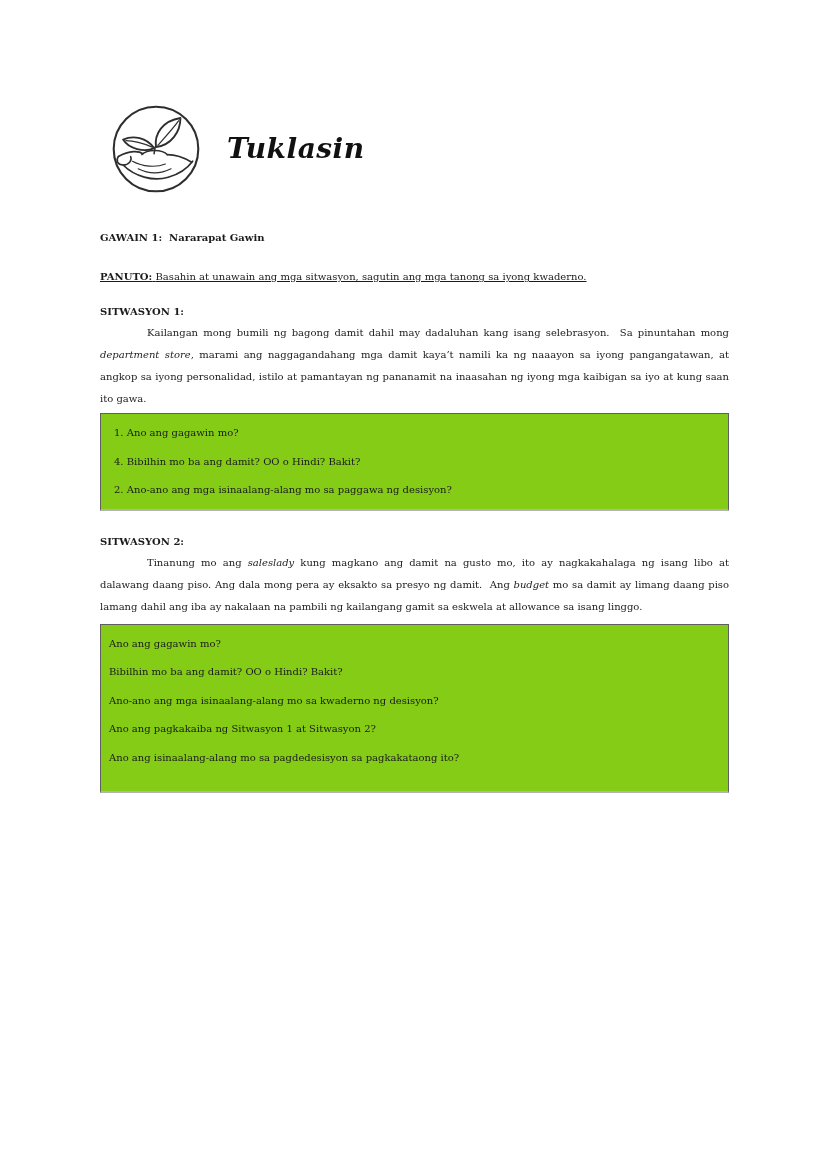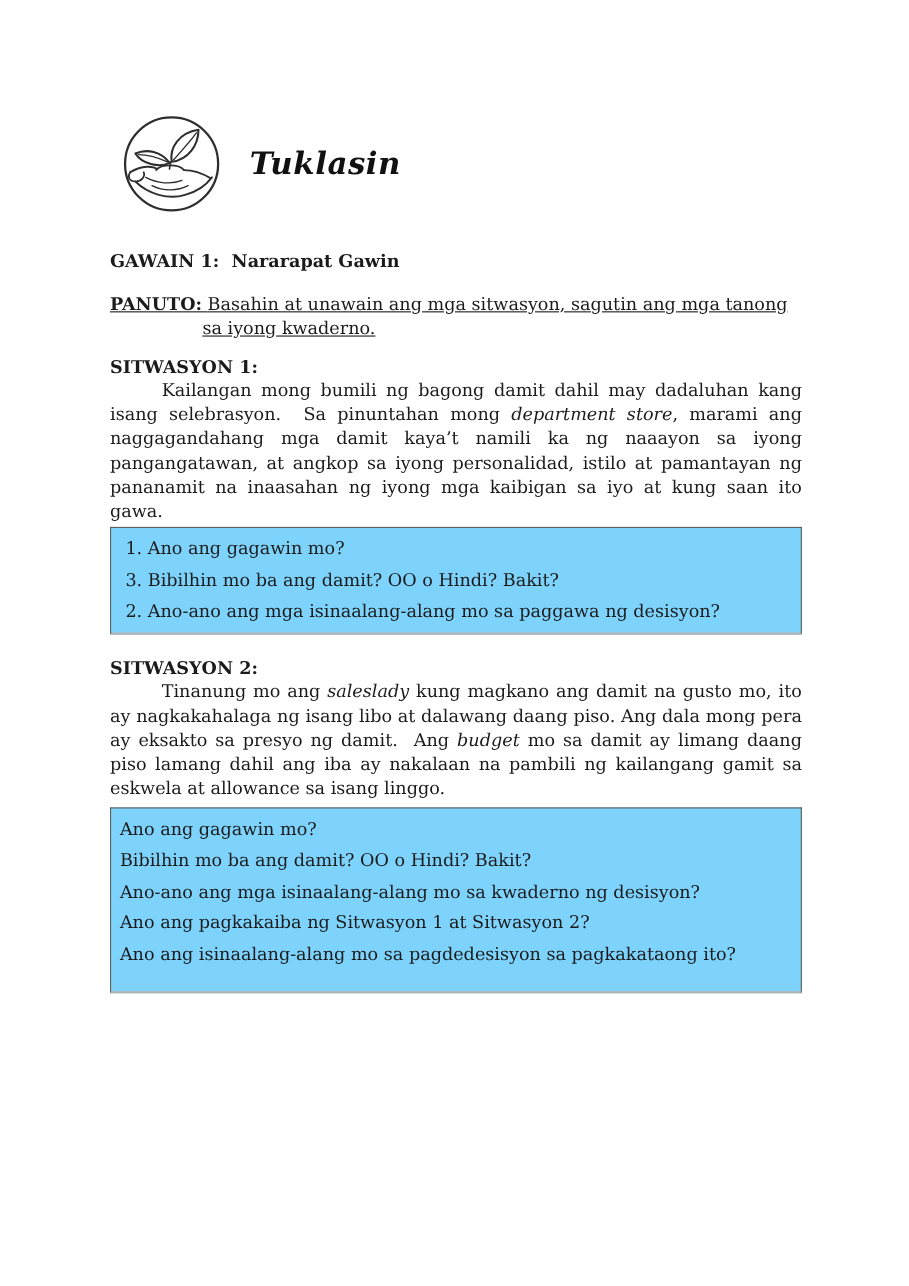--- a/index.html
+++ b/index.html
@@ -12,34 +12,34 @@
     overflow:hidden;
   }
   .logo{position:absolute;left:109px;top:102px;width:94px;height:94px;}
   .page-title{
     position:absolute;left:227px;top:132px;
     font-size:28px;font-weight:bold;font-style:italic;
     letter-spacing:0.5px;color:#111;
   }
   .content{
     position:absolute;left:100px;top:227px;width:629px;
-    font-size:16px;line-height:22px;
+    font-size:10px;line-height:22px;
   }
   .gawain-heading{font-weight:bold;margin:0 0 17px 0;}
   .panuto{padding-left:84px;text-indent:-84px;margin:0 0 13px 0;text-decoration:underline;}
   .panuto .label{font-weight:bold;}
   .sit-heading{font-weight:bold;line-height:21px;}
   .para{text-align:justify;text-indent:47px;margin:0;}
   .para.s1{margin-bottom:3px;}
   .para.s2{margin-bottom:6px;}
   .qbox{
     border:1px solid #5f5f5f;
     border-bottom:2px solid #b3b3b3;
     line-height:28px;
-    background:#7dd3fc;
+    background:#84cc16;
   }
   .qbox.first{padding:5px 10px 4px 13px;margin-bottom:20px;}
   .qbox.second{padding:5px 10px 19px 8px;}
   .qitem{line-height:28.5px;}
   .page-number{
     position:absolute;top:1081px;left:0;width:100%;
     text-align:center;font-size:16px;color:#222;
   }
   .watermark{
     position:absolute;top:1117px;left:0;width:100%;
@@ -87,21 +87,21 @@
     <div class="panuto">
       <span class="label">PANUTO:</span>
       <span>Basahin at unawain ang mga sitwasyon, sagutin ang mga tanong sa iyong kwaderno.</span>
     </div>
 
     <div class="sit-heading">SITWASYON 1:</div>
     <p class="para s1"><span>Kailangan mong bumili ng bagong damit dahil may dadaluhan kang isang selebrasyon.&nbsp; Sa pinuntahan mong </span><i>department store</i><span>, marami ang naggagandahang mga damit kaya’t namili ka ng naaayon sa iyong pangangatawan, at angkop sa iyong personalidad, istilo at pamantayan ng pananamit na inaasahan ng iyong mga kaibigan sa iyo at kung saan ito gawa.</span></p>
 
     <div class="qbox first">
       <div class="qitem">1. Ano ang gagawin mo?</div>
-      <div class="qitem">3. Bibilhin mo ba ang damit? OO o Hindi? Bakit?</div>
+      <div class="qitem">4. Bibilhin mo ba ang damit? OO o Hindi? Bakit?</div>
       <div class="qitem">2. Ano-ano ang mga isinaalang-alang mo sa paggawa ng desisyon?</div>
     </div>
 
     <div class="sit-heading">SITWASYON 2:</div>
     <p class="para s2"><span>Tinanung mo ang </span><i>saleslady</i><span> kung magkano ang damit na gusto mo, ito ay nagkakahalaga ng isang libo at dalawang daang piso. Ang dala mong pera ay eksakto sa presyo ng damit.&nbsp; Ang </span><i>budget</i><span> mo sa damit ay limang daang piso lamang dahil ang iba ay nakalaan na pambili ng kailangang gamit sa eskwela at allowance sa isang linggo.</span></p>
 
     <div class="qbox second">
       <div class="qitem">Ano ang gagawin mo?</div>
       <div class="qitem">Bibilhin mo ba ang damit? OO o Hindi? Bakit?</div>
       <div class="qitem">Ano-ano ang mga isinaalang-alang mo sa kwaderno ng desisyon?</div>

